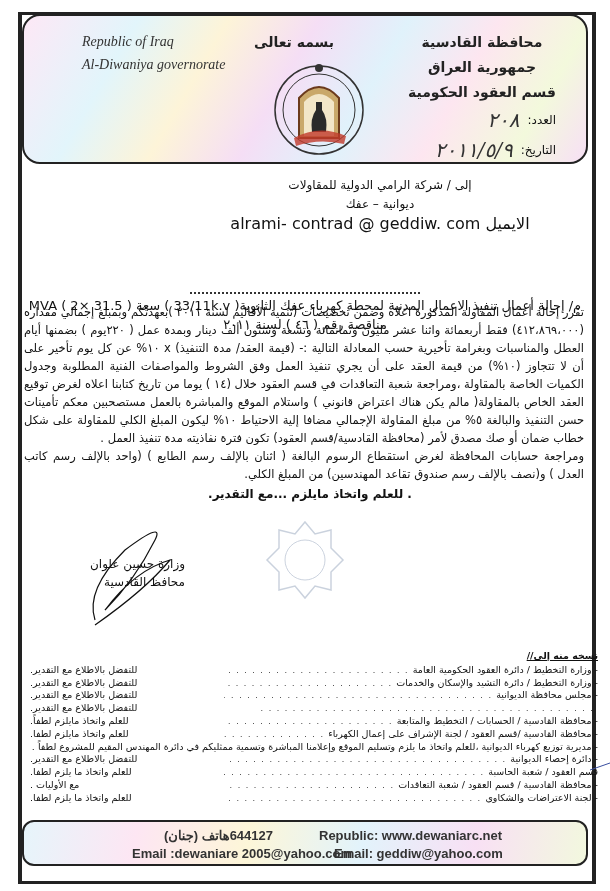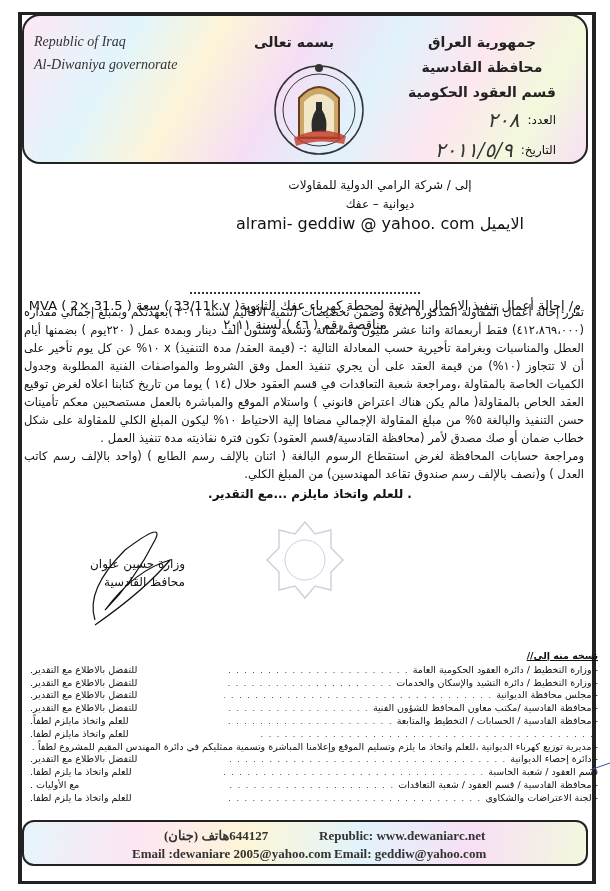--- a/index.html
+++ b/index.html
@@ -1,21 +1,21 @@
 <!DOCTYPE html>
 <html><head>
 <meta charset="utf-8">
 <style>
   html,body{margin:0;padding:0;background:#fff;}
   body{width:610px;height:891px;position:relative;overflow:hidden;font-family:"DejaVu Sans",sans-serif;color:#111;}
   .page{position:absolute;left:18px;top:12px;width:578px;height:872px;border-left:4px solid #222;border-right:4px solid #222;border-top:3px solid #222;border-bottom:3px solid #222;box-sizing:border-box;}
   .header{position:absolute;left:22px;top:14px;width:566px;height:150px;border:2px solid #222;border-radius:18px;box-sizing:border-box;
     background:linear-gradient(120deg,#fde8f6 0%,#e2f5fb 18%,#fdf4d8 32%,#f5def5 46%,#e0f2fb 60%,#fde6f0 74%,#f3f9dc 88%,#f7e0f5 100%);}
   .en-left{position:absolute;left:10px;top:18px;font-family:"Liberation Serif",serif;font-style:italic;font-size:14px;color:#333;}
-  .en-left div{margin-bottom:7px;}
+  .en-left div{margin-bottom:7px;margin-left:48px;}
   .ar-right{position:absolute;right:30px;top:18px;text-align:center;direction:rtl;font-weight:bold;font-size:14px;color:#222;}
   .ar-right div{margin-bottom:9px;}
   .basmala{position:absolute;left:230px;top:18px;font-weight:bold;font-size:14px;color:#222;direction:rtl;}
   .logo{position:absolute;left:240px;top:42px;width:110px;height:100px;}
   .ref{position:absolute;right:30px;top:92px;direction:rtl;font-size:12px;}
   .ref .row{display:flex;gap:8px;align-items:center;margin-bottom:6px;}
   .ref .hand{font-family:"DejaVu Serif",serif;font-size:20px;color:#333;font-style:italic;}
   .addr{position:absolute;left:150px;top:176px;width:460px;text-align:center;direction:rtl;font-size:12px;line-height:19px;}
   .addr .email{font-size:16px;direction:ltr;}
   .subject{position:absolute;left:10px;top:256px;width:590px;text-align:center;direction:rtl;font-size:13px;line-height:19px;margin-top:40px;}
@@ -26,21 +26,21 @@
   .sigline{position:absolute;left:75px;top:520px;width:110px;height:110px;}
   .stamp{position:absolute;left:265px;top:520px;width:80px;height:80px;opacity:.35;}
   .cc{position:absolute;left:30px;top:650px;width:568px;direction:rtl;font-size:9.5px;line-height:12.8px;}
   .cc .title{text-decoration:underline;font-weight:bold;margin-bottom:1px;}
   .cc .row{display:flex;justify-content:space-between;white-space:nowrap;}
   .cc .to{flex:0 0 auto;}
   .cc .filler{flex:1 1 auto;overflow:hidden;color:#555;letter-spacing:1px;margin:0 4px;}
   .cc .remark{flex:0 0 190px;text-align:left;}
   .footer{position:absolute;left:22px;top:820px;width:566px;height:46px;border:2px solid #222;border-radius:12px;box-sizing:border-box;
     background:linear-gradient(100deg,#e6f5fb 0%,#fde6f3 20%,#fdf6d8 40%,#e2f3fb 60%,#f8e0f4 80%,#f2f8de 100%);
-    font-family:Liberation Serif, serif;font-weight:bold;font-size:13px;color:#333;}
+    font-family:Liberation Sans, sans-serif;font-weight:bold;font-size:13px;color:#333;}
   .footer .l1{position:absolute;left:295px;top:6px;}
   .footer .l2{position:absolute;left:108px;top:24px;}
   .footer .l3{position:absolute;left:310px;top:24px;}
   .footer .l4{position:absolute;left:140px;top:6px;direction:rtl;}
   .arrow{position:absolute;left:590px;top:762px;width:20px;height:10px;}
 </style>
 </head>
 <body>
 
 <div class="page"></div>
@@ -54,41 +54,41 @@
   <svg class="logo" viewBox="0 0 110 100">
     <circle cx="55" cy="52" r="44" fill="none" stroke="#333" stroke-width="1.5"></circle>
     <circle cx="55" cy="52" r="36" fill="none" stroke="#333" stroke-width="1"></circle>
     <path d="M35 80 L35 40 Q55 18 75 40 L75 80 Z" fill="#c9a86a" stroke="#6b3a1c" stroke-width="2"></path>
     <path d="M40 78 L40 44 Q55 28 70 44 L70 78 Z" fill="#f2e6c8"></path>
     <path d="M48 74 Q46 60 52 52 L52 44 L58 44 L58 52 Q64 60 62 74 Z" fill="#2a2a2a"></path>
     <path d="M30 80 Q55 66 82 78 L80 86 Q55 80 32 88 Z" fill="#c0392b" opacity=".8"></path>
     <circle cx="55" cy="10" r="4" fill="#333"></circle>
   </svg>
   <div class="ar-right">
+    <div>محافظة القادسية</div>
     <div>جمهورية العراق</div>
-    <div>محافظة القادسية</div>
     <div>قسم العقود الحكومية</div>
   </div>
   <div class="ref">
     <div class="row">
       <span>العدد:</span>
       <span class="hand">٢٠٨</span>
     </div>
     <div class="row">
       <span>التاريخ:</span>
       <span class="hand">٢٠١١/٥/٩</span>
     </div>
   </div>
 </div>
 
 <div class="addr">
   <div>إلى / شركة الرامي الدولية للمقاولات</div>
   <div>ديوانية – عفك</div>
   <div class="email">
-    <span>alrami- geddiw @ yahoo. com</span>
+    <span>alrami- contrad @ geddiw. com</span>
     <span>الايميل</span>
   </div>
 </div>
 
 <div class="subject">
   <div>م/ إحالة أعمال تنفيذ الاعمال المدنية لمحطة كهرباء عفك الثانوية( 33/11k.v ) سعة MVA ( 2× 31.5 )</div>
   <div>مناقصة رقم ( ٤٦ ) لسنة ٢٠١١</div>
 </div>
 <div class="dots"></div>
 
@@ -122,30 +122,30 @@
         <span class="to">- وزارة التخطيط / دائرة التشيد والإسكان والخدمات</span>
         <span class="filler">. . . . . . . . . . . . . . . . . . . . . . . . . . . . . . . . . . . . . . . . . .</span>
         <span class="remark">للتفضل بالاطلاع مع التقدير.</span>
       </div>
       <div class="row">
         <span class="to">- مجلس محافظة الديوانية</span>
         <span class="filler">. . . . . . . . . . . . . . . . . . . . . . . . . . . . . . . . . . . . . . . . . .</span>
         <span class="remark">للتفضل بالاطلاع مع التقدير.</span>
       </div>
       <div class="row">
-        <span class="to">- محافظة القادسية /مكتب معاون المحافظ للشؤون الفنية</span>
         <span class="filler">. . . . . . . . . . . . . . . . . . . . . . . . . . . . . . . . . . . . . . . . . .</span>
         <span class="remark">للتفضل بالاطلاع مع التقدير.</span>
       </div>
       <div class="row">
         <span class="to">- محافظة القادسية / الحسابات / التخطيط والمتابعة</span>
         <span class="filler">. . . . . . . . . . . . . . . . . . . . . . . . . . . . . . . . . . . . . . . . . .</span>
         <span class="remark">للعلم واتخاذ مايلزم لطفاً.</span>
       </div>
       <div class="row">
+        <span class="to">- محافظة القادسية /قسم العقود / لجنة الإشراف على إعمال الكهرباء</span>
         <span class="filler">. . . . . . . . . . . . . . . . . . . . . . . . . . . . . . . . . . . . . . . . . .</span>
         <span class="remark">للعلم واتخاذ مايلزم لطفا.</span>
       </div>
       <div class="row">
         <span class="to" style="white-space: normal;">- مديرية توزيع كهرباء الديوانية ،للعلم واتخاذ ما يلزم وتسليم الموقع وإعلامنا المباشرة وتسمية ممثليكم في دائرة المهندس المقيم للمشروع لطفاً .</span>
       </div>
       <div class="row">
         <span class="to">- دائرة إحصاء الديوانية</span>
         <span class="filler">. . . . . . . . . . . . . . . . . . . . . . . . . . . . . . . . . . . . . . . . . .</span>
         <span class="remark">للتفضل بالاطلاع مع التقدير.</span>

